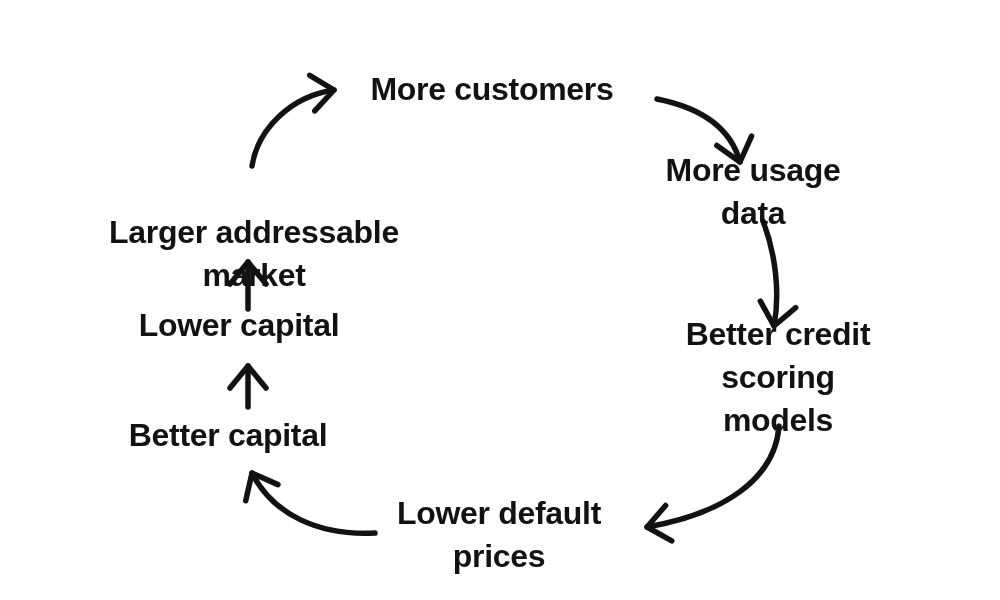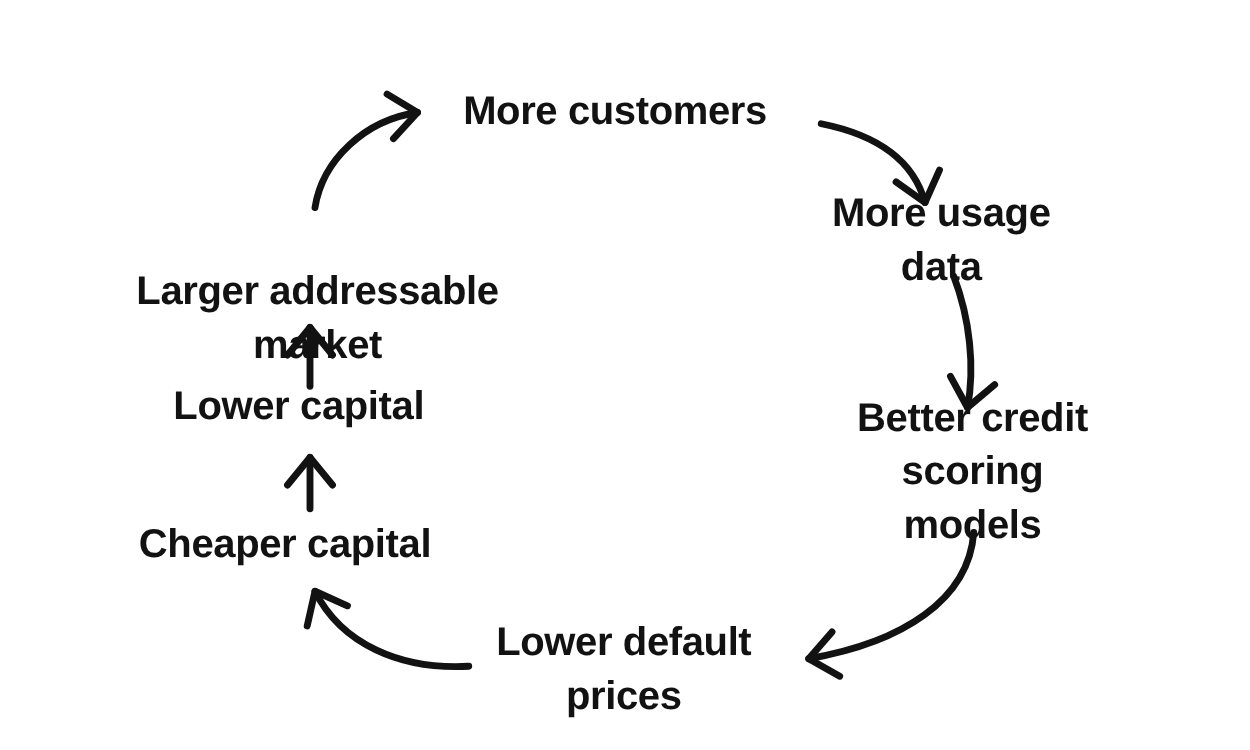--- a/index.html
+++ b/index.html
@@ -72,20 +72,20 @@
   <div class="node" style="left: 492px; top: 89px;">More customers</div>
 
   <div class="node" style="left: 778px; top: 377px;">Better credit
 scoring models</div>
 
   <div class="node" style="left: 753px; top: 192px;">More usage data</div>
 
   <div class="node" style="left: 499px; top: 535px;">Lower default
 prices</div>
 
-  <div class="node" style="left: 228px; top: 435px;">Cheaper capital</div>
+  <div class="node" style="left: 228px; top: 435px;">Better capital</div>
 
   <div class="node" style="left: 239px; top: 325px;">Lower capital</div>
 
   <div class="node" style="left: 254px; top: 210px; margin-top: 44px;">Larger addressable
 market</div>
 
 </div>
 
 </body></html>

